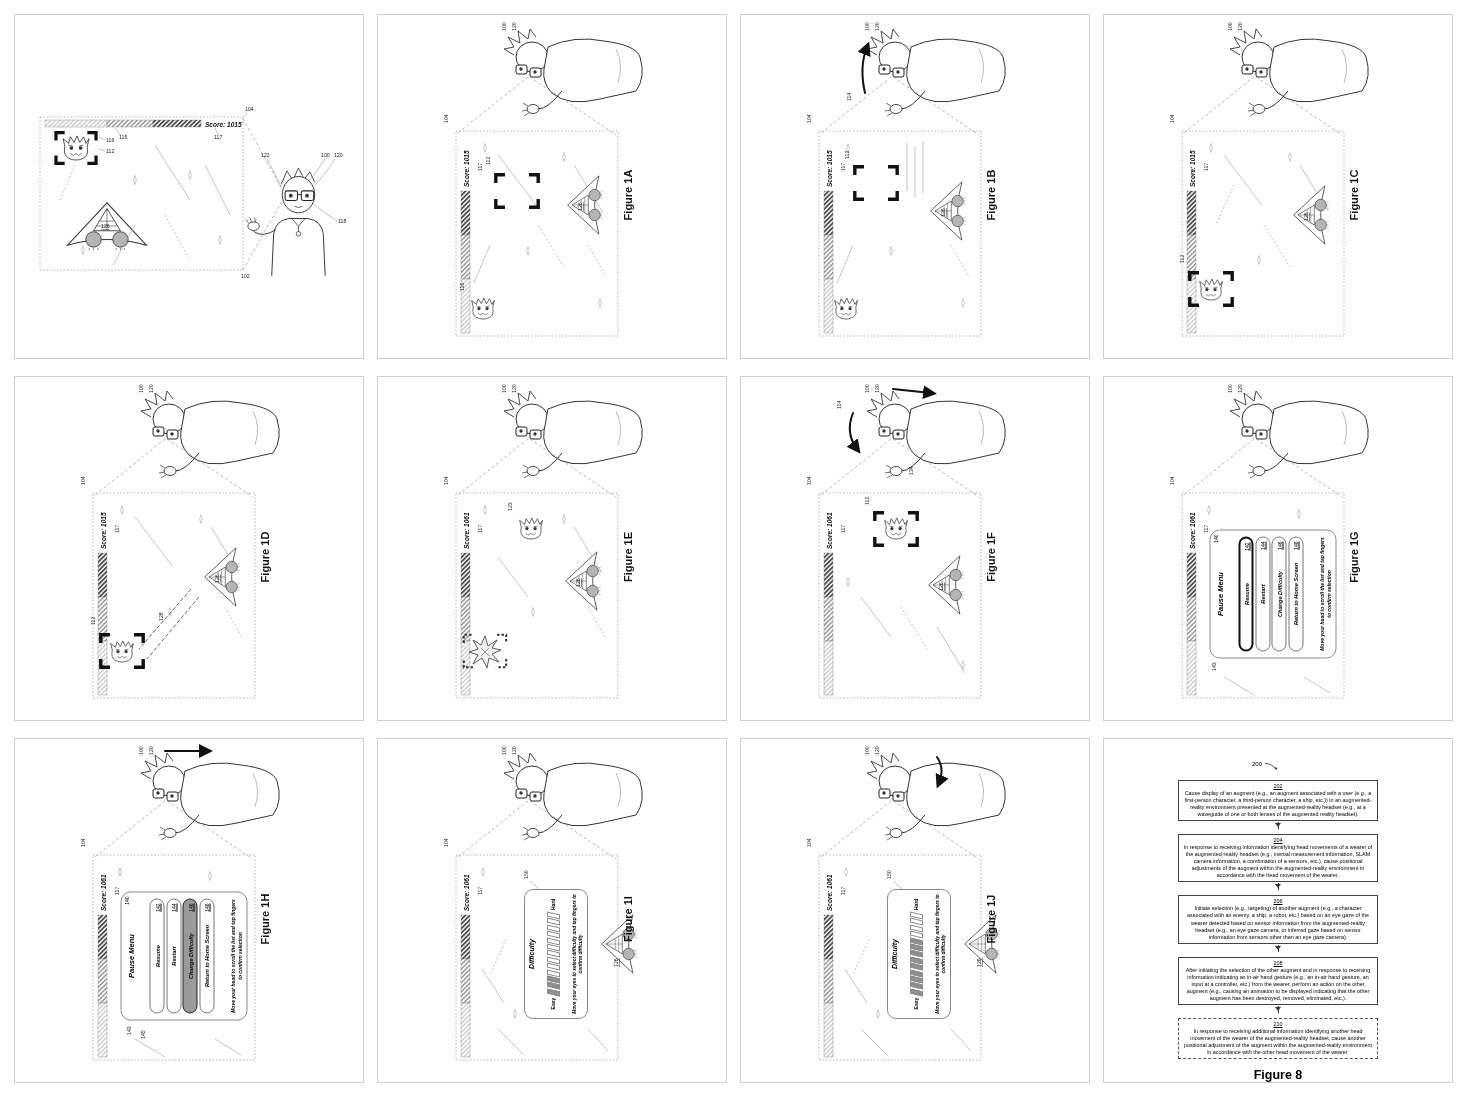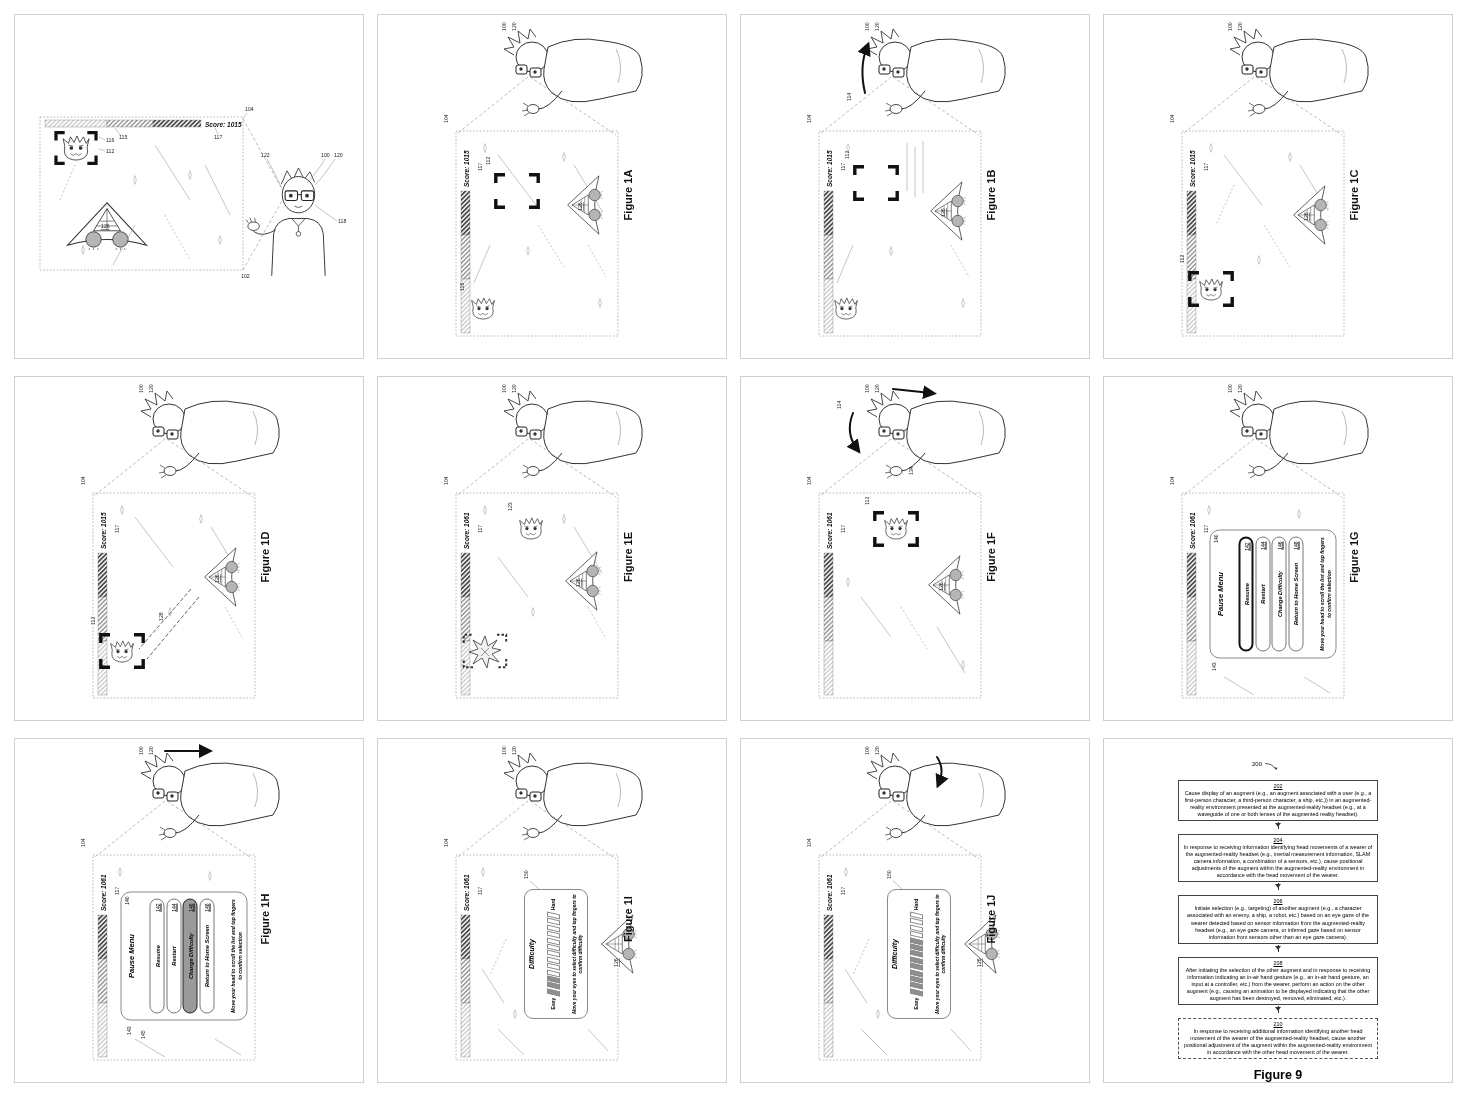--- a/index.html
+++ b/index.html
@@ -595,18 +595,18 @@
       <div class="fc-arrow"></div>
       <div class="fc-block">
         <span class="fc-ref">208</span>
         <span>After initiating the selection of the other augment and in response to receiving information indicating an in-air hand gesture (e.g., an in-air hand gesture, an input at a controller, etc.) from the wearer, perform an action on the other augment (e.g., causing an animation to be displayed indicating that the other augment has been destroyed, removed, eliminated, etc.).</span>
       </div>
       <div class="fc-arrow"></div>
       <div class="fc-block fc-dashed">
         <span class="fc-ref">210</span>
         <span>In response to receiving additional information identifying another head movement of the wearer of the augmented-reality headset, cause another positional adjustment of the augment within the augmented-reality environment in accordance with the other head movement of the wearer.</span>
       </div>
-      <div class="fc-caption">Figure 9</div>
+      <div class="fc-caption">Figure 8</div>
     </div>
   </section>
 
 </div>
 </div>
 
 </body></html>

